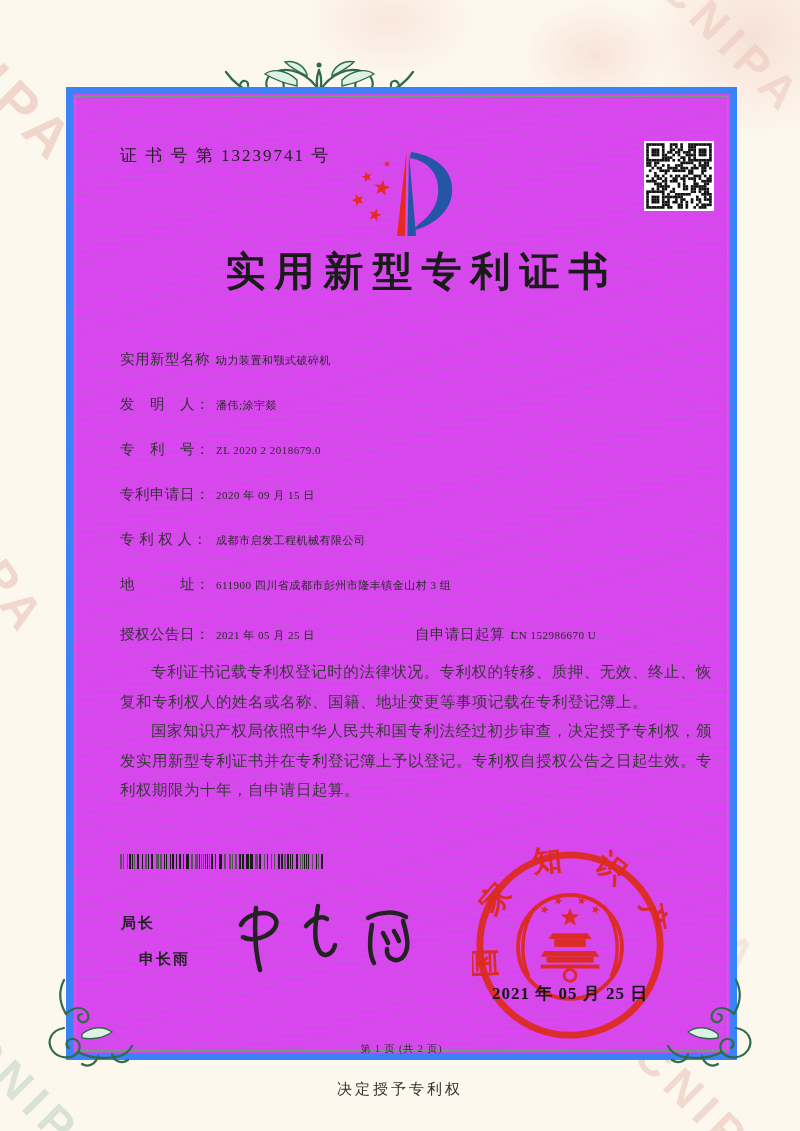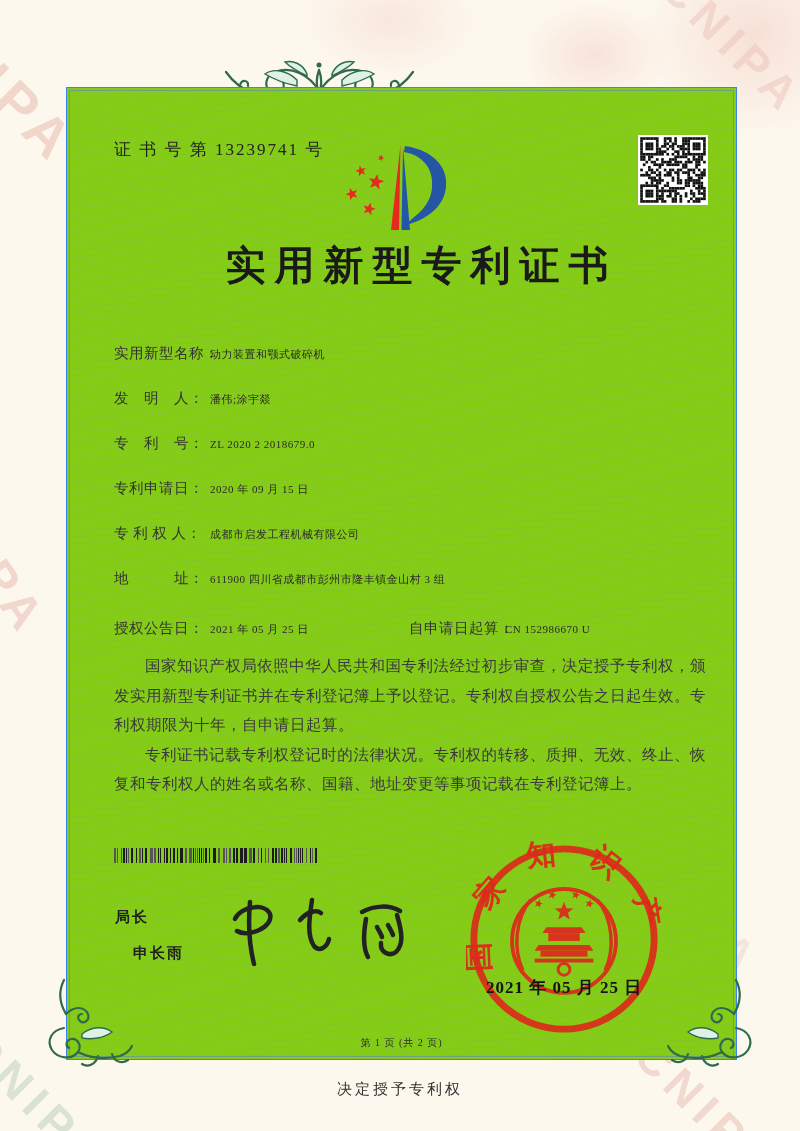--- a/index.html
+++ b/index.html
@@ -5,21 +5,21 @@
   html,body{margin:0;padding:0;background:#e9e4d8;}
   .page{position:relative;width:800px;height:1131px;background:#fdf8ee;overflow:hidden;
         font-family:"Liberation Serif","DejaVu Serif",serif;color:#2b2b2b;}
   
   .wm{position:absolute;font-family:"Liberation Sans","DejaVu Sans",sans-serif;
       font-weight:bold;letter-spacing:8px;transform-origin:left top;white-space:nowrap;
       pointer-events:none;user-select:none;}
   .blob{position:absolute;border-radius:50%;pointer-events:none;}
   
   .frame{position:absolute;left:66px;top:87px;width:671px;height:973px;
-         border:1px solid #3b82f6;box-sizing:border-box;background:#84cc16;}
+         border:7px solid #3b82f6;box-sizing:border-box;background:#d946ef;}
   .frame::before{content:'';position:absolute;inset:0;pointer-events:none;
      background:
        repeating-linear-gradient(178deg, rgba(125,165,140,0.10) 0 1px, transparent 1px 7px),
        repeating-linear-gradient(182.5deg, rgba(125,165,140,0.07) 0 1px, transparent 1px 9px);}
   .frame-inner-line{position:absolute;inset:2px;border:1px solid #6fa083;pointer-events:none;}
   
   .cert-no{position:absolute;left:47px;top:50px;font-size:17px;letter-spacing:2px;color:#222;}
   .logo{position:absolute;left:277px;top:54px;width:112px;height:92px;}
   .qr{position:absolute;left:571px;top:47px;width:70px;height:70px;background:#fff;}
   .title{position:absolute;left:0;top:150px;width:100%;text-align:center;margin:0;
@@ -482,22 +482,22 @@
       <span class="lab">地　　　址：</span><span class="val">611900 四川省成都市彭州市隆丰镇金山村 3 组</span>
     </div>
     <div class="row r6">
       <span class="lab">授权公告日：</span><span class="val">2021 年 05 月 25 日</span>
       <span class="pair2">
         <span class="lab">自申请日起算：</span><span class="val">CN 152986670 U</span>
       </span>
     </div>
 
     <div class="paras">
+      <p>专利证书记载专利权登记时的法律状况。专利权的转移、质押、无效、终止、恢复和专利权人的姓名或名称、国籍、地址变更等事项记载在专利登记簿上。</p>
       <p>国家知识产权局依照中华人民共和国专利法经过初步审查，决定授予专利权，颁发实用新型专利证书并在专利登记簿上予以登记。专利权自授权公告之日起生效。专利权期限为十年，自申请日起算。</p>
-      <p>专利证书记载专利权登记时的法律状况。专利权的转移、质押、无效、终止、恢复和专利权人的姓名或名称、国籍、地址变更等事项记载在专利登记簿上。</p>
     </div>
 
     <svg class="barcode" id="barcode-svg" viewBox="0 0 206 17">
         <rect x="0" y="0" width="206" height="17" fill="none"></rect>
         <rect x="0" y="1" width="2" height="15" fill="#555"></rect>
         <rect x="3" y="1" width="1" height="15" fill="#555"></rect>
         <rect x="7" y="1" width="1" height="15" fill="#555"></rect>
         <rect x="9" y="1" width="2" height="15" fill="#1c1c1c"></rect>
         <rect x="12" y="1" width="1" height="15" fill="#1c1c1c"></rect>
         <rect x="14" y="1" width="1" height="15" fill="#555"></rect>

